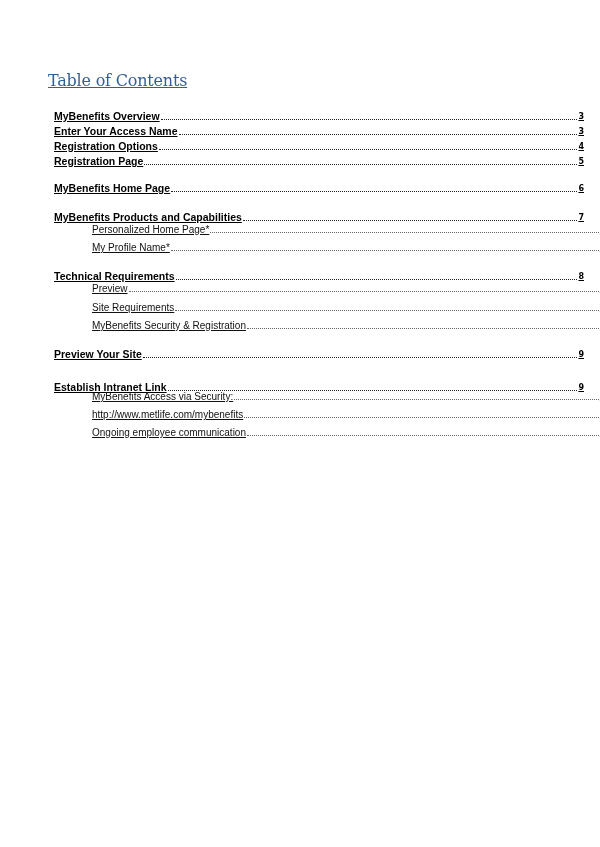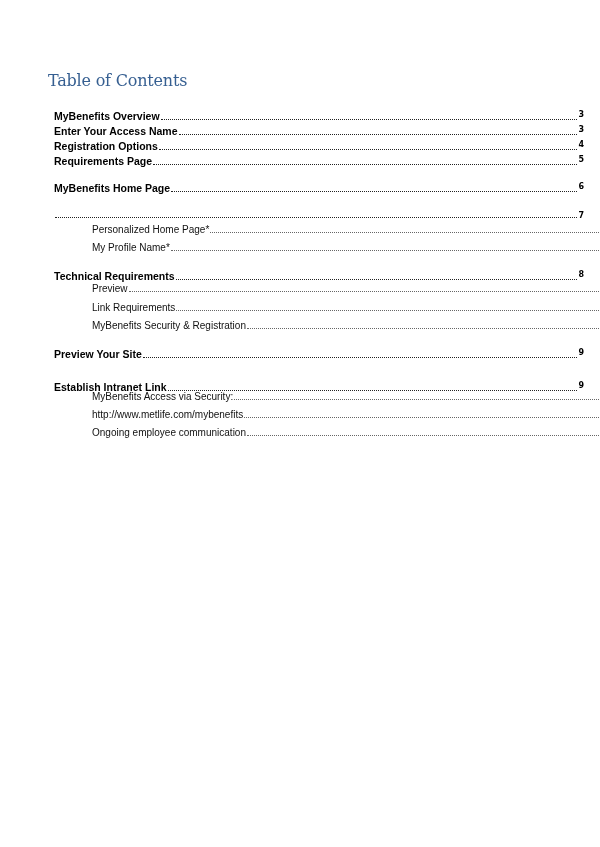--- a/index.html
+++ b/index.html
@@ -2,29 +2,30 @@
 <html><head>
   <meta charset="utf-8">
   <style>
     html, body { margin: 0; padding: 0; background: #ffffff; }
     body { width: 600px; height: 847px; position: relative; overflow: hidden; }
     .page { position: absolute; left: 0; top: 0; width: 600px; height: 847px; background: #fff; }
     .toc-title {
       position: absolute; left: 48px; top: 71px;
       font-family: "DejaVu Serif", serif;
       font-size: 16px; color: #365F91; letter-spacing: -0.2px;
-      margin: 0; font-weight: normal;
+      margin: 0; font-weight: normal; text-decoration: underline;
     }
     .toc { position: absolute; left: 54px; top: 0; width: 530px; }
     .entry {
       position: absolute; left: 0; width: 530px;
-      display: flex; align-items: flex-start;
+      display: flex; align-items: center;
       font-family: "Liberation Sans", sans-serif;
       white-space: nowrap; overflow: hidden;
       color: #000;
+      text-decoration: underline;
     }
     .entry.l1 { font-size: 10.5px; font-weight: bold; left: 0; width: 530px; }
     .entry.l2 { font-size: 10px; font-weight: normal; left: 6px; width: 513px; color: #111; margin-left: 32px; }
     .entry .label { flex: 0 0 auto; }
     .entry .leader {
       flex: 1 1 auto; overflow: hidden; margin: 0 1px;
       border-bottom: 1px dotted #222; height: 0; align-self: flex-end; margin-bottom: 2px;
     }
     .entry.l2 .leader { border-bottom: 1px dotted #666; }
     .entry .page-num {
@@ -49,32 +50,33 @@
       <span class="label">Enter Your Access Name</span>
       <span class="leader"></span>
       <span class="page-num">3</span>
     </div>
     <div class="entry l1" style="top:140px">
       <span class="label">Registration Options</span>
       <span class="leader"></span>
       <span class="page-num">4</span>
     </div>
     <div class="entry l1" style="top:155px">
-      <span class="label">Requirements Page</span>
+      <span class="label">Registration Page</span>
       <span class="leader"></span>
       <span class="page-num">5</span>
     </div>
 
     <div class="entry l1" style="top:182px">
       <span class="label">MyBenefits  Home  Page</span>
       <span class="leader"></span>
       <span class="page-num">6</span>
     </div>
 
     <div class="entry l1" style="top:211px">
+      <span class="label">MyBenefits  Products  and  Capabilities</span>
       <span class="leader"></span>
       <span class="page-num">7</span>
     </div>
     <div class="entry l2" style="top:224px">
       <span class="label">Personalized Home Page*</span>
       <span class="leader"></span>
       <span class="page-num">7</span>
     </div>
     <div class="entry l2" style="top:242px">
       <span class="label">My Profile Name*</span>
@@ -86,21 +88,21 @@
       <span class="label">Technical  Requirements</span>
       <span class="leader"></span>
       <span class="page-num">8</span>
     </div>
     <div class="entry l2" style="top:283px">
       <span class="label">Preview</span>
       <span class="leader"></span>
       <span class="page-num">8</span>
     </div>
     <div class="entry l2" style="top:302px">
-      <span class="label">Link Requirements</span>
+      <span class="label">Site Requirements</span>
       <span class="leader"></span>
       <span class="page-num">8</span>
     </div>
     <div class="entry l2" style="top:320px">
       <span class="label">MyBenefits Security &amp; Registration</span>
       <span class="leader"></span>
       <span class="page-num">8</span>
     </div>
 
     <div class="entry l1" style="top:348px">

